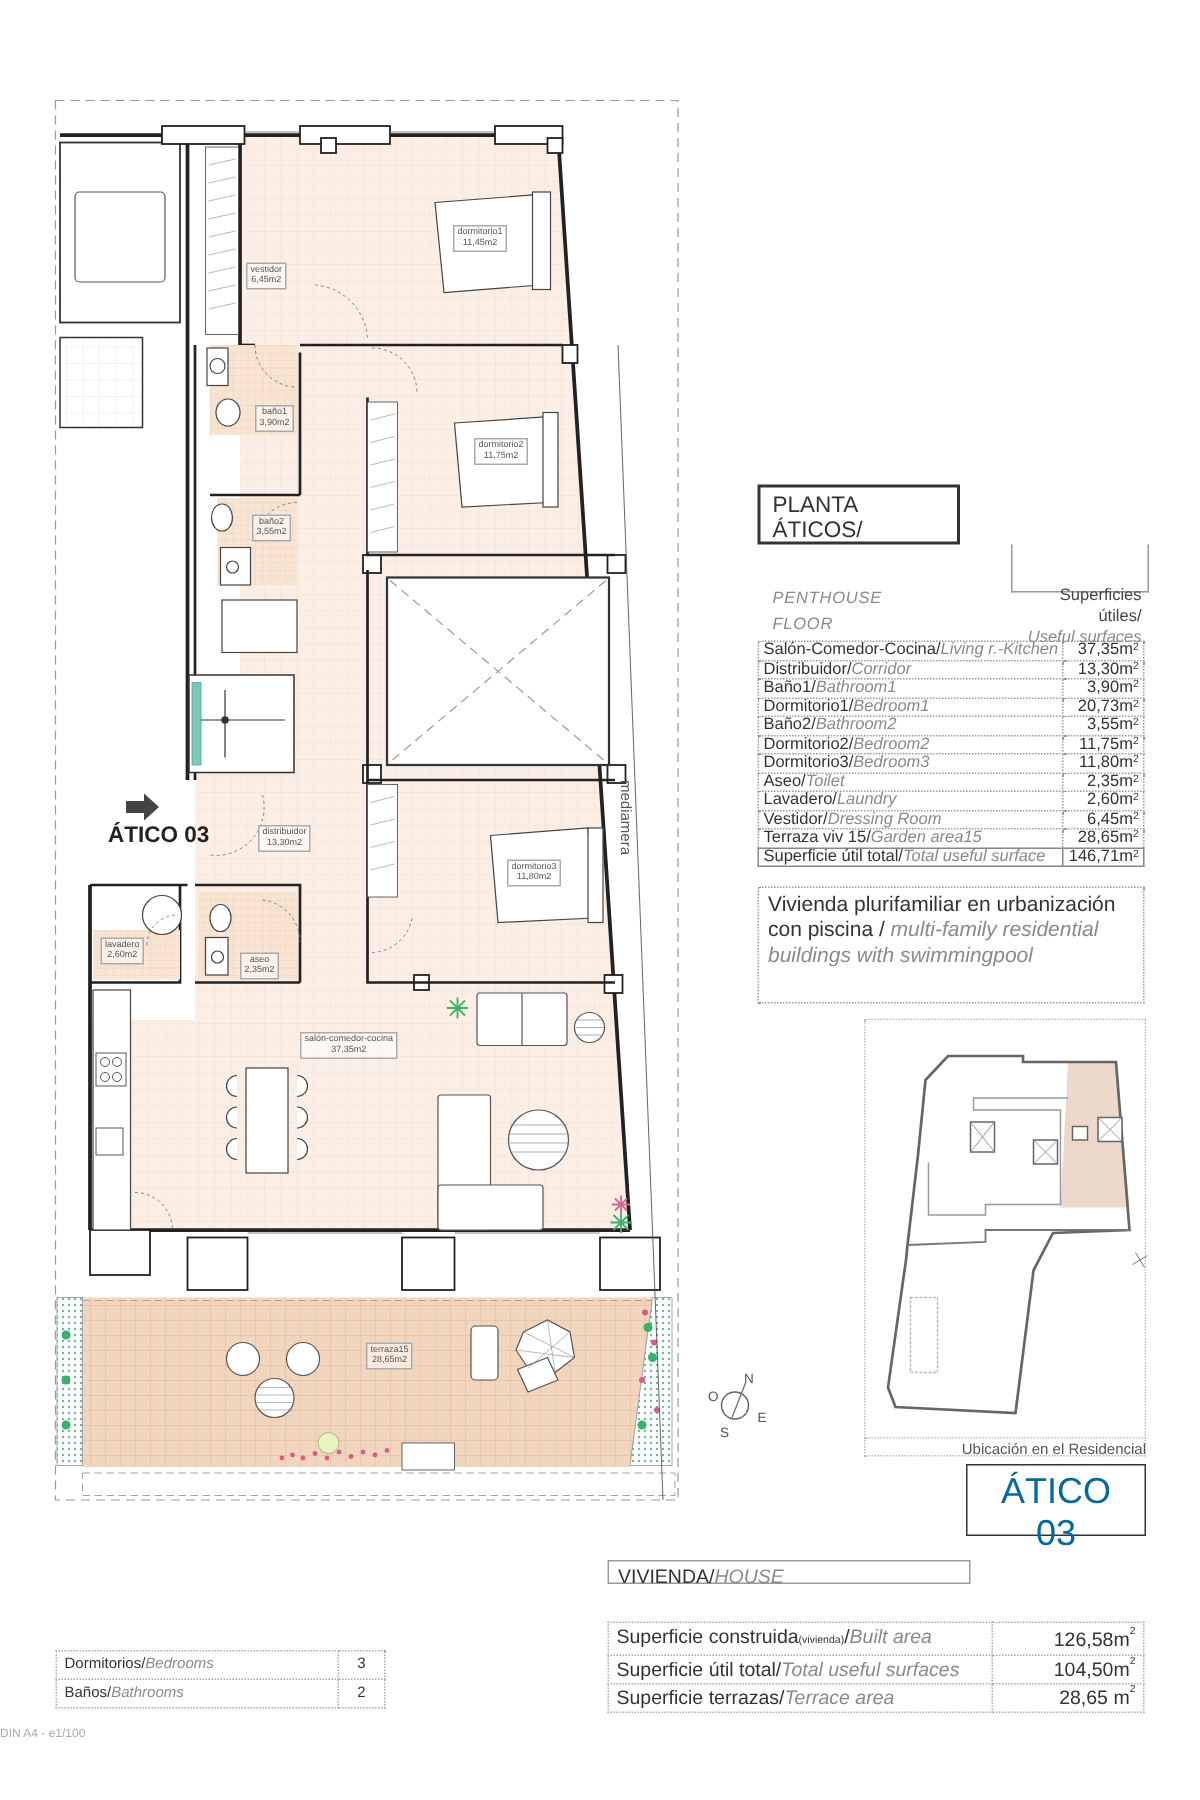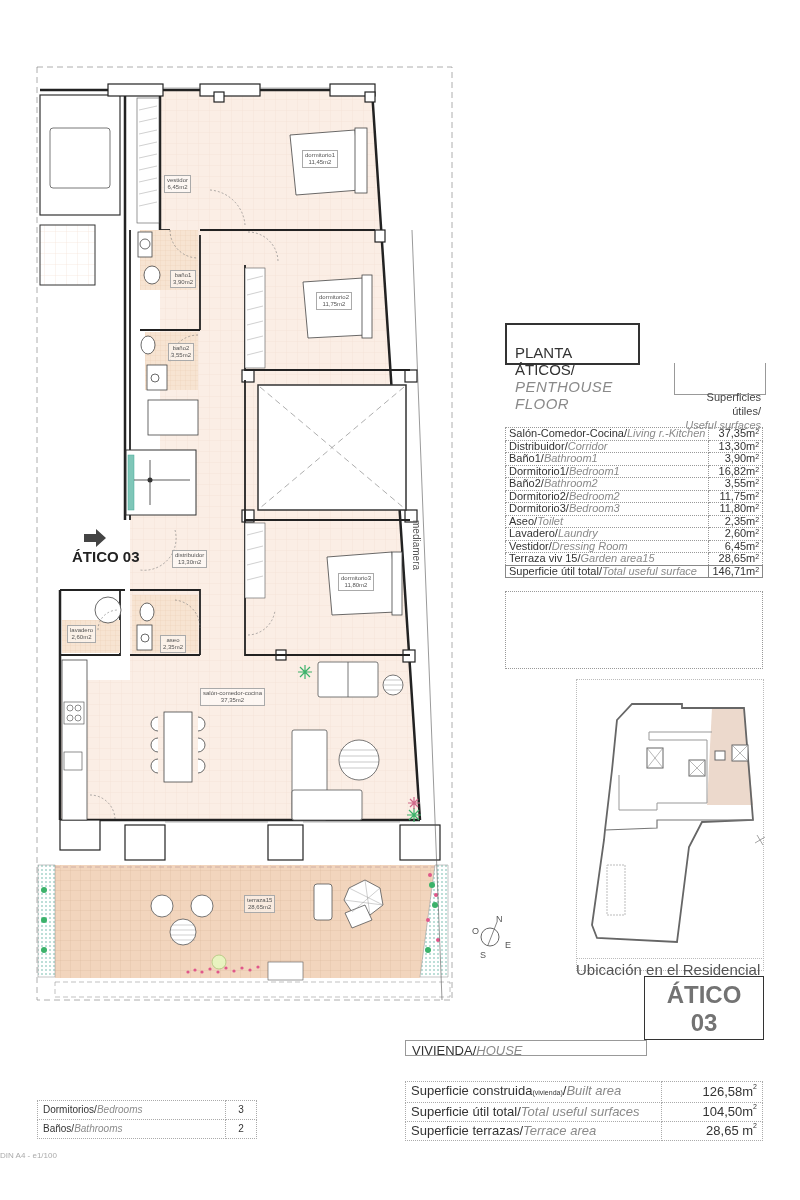--- a/index.html
+++ b/index.html
@@ -1,40 +1,40 @@
 <!DOCTYPE html>
 <html><head>
 <meta charset="utf-8">
 <style>
   html,body{margin:0;padding:0;background:#fff;}
   body{width:800px;height:1200px;position:relative;overflow:hidden;font-family:"Liberation Sans","DejaVu Sans",sans-serif;color:#333;}
   .abs{position:absolute;}
   .plan{position:absolute;left:0;top:0;width:800px;height:1200px;}
   .it{font-style:italic;color:#8a8a8a;font-weight:300;}
   
-  .title-box{left:505px;top:323px;width:135px;height:40px;border:2px solid #333;padding:19px 8px;box-sizing:border-box;}
+  .title-box{left:505px;top:323px;width:135px;height:40px;border:2px solid #333;padding:3px 8px;box-sizing:border-box;}
   .title-box .l1{font-size:15px;line-height:17px;color:#333;}
-  .title-box .l2{font-size:15px;line-height:17px;letter-spacing:0.5px;}
+  .title-box .l2{font-size:11px;line-height:17px;letter-spacing:0.5px;margin-top:29px;}
   .useful-box{left:674px;top:363px;width:92px;height:32px;border:1px solid #999;border-top:none;box-sizing:border-box;padding:1px 4px;text-align:right;font-size:11px;line-height:14px;}
   .useful-box .l1{color:#444;margin-top:26px;}
   
   .area-table{left:505px;top:406px;width:258px;border-collapse:collapse;font-size:11px;margin-top:21px;}
   .area-table td{border:1px dotted #999;padding:0 3px;height:11.5px;line-height:11.5px;white-space:nowrap;}
   .area-table td.val{text-align:right;width:54px;border-left:1px dotted #999;}
   .area-table tr.total td{border:1px solid #888;}
   sup{font-size:7px;vertical-align:top;line-height:7px;}
   
   .typ-box{left:505px;top:591px;width:258px;height:78px;border:1px dotted #999;box-sizing:border-box;}
   .typ-head{font-size:14px;padding:3px 6px;border-bottom:1px dotted #999;height:17px;line-height:17px;}
   .typ-body{font-size:14px;line-height:17px;padding:2px 6px;}
   
   .mini{left:576px;top:679px;width:188px;height:292px;border:1px dotted #bbb;box-sizing:border-box;}
-  .mini-cap{left:576px;top:958px;width:188px;text-align:left;font-size:15px;color:#555;border-top:1px dotted #bbb;padding-top:2px;}
+  .mini-cap{left:576px;top:958px;width:188px;text-align:right;font-size:10px;color:#555;border-top:1px dotted #bbb;padding-top:2px;}
   
-  .atico-box{left:644px;top:976px;width:120px;height:64px;border:1px solid #333;text-align:center;font-size:24px;line-height:28px;font-weight:700;color:#737373;padding-top:4px;box-sizing:border-box;}
+  .atico-box{left:644px;top:976px;width:120px;height:48px;border:1px solid #333;text-align:center;font-size:24px;line-height:28px;font-weight:400;color:#0369a1;padding-top:4px;box-sizing:border-box;}
   .viv-box{left:405px;top:1040px;width:242px;height:16px;border:1px solid #999;font-size:13px;line-height:20px;padding-left:6px;box-sizing:border-box;}
   .sum-table{left:405px;top:1081px;width:358px;border-collapse:collapse;font-size:13px;}
   .sum-table td{border:1px dotted #aaa;height:18px;line-height:18px;padding:0 5px;white-space:nowrap;}
   .sum-table td.val{text-align:right;width:90px;}
   .sum-table .small{font-size:7px;}
   .bed-table{left:37px;top:1100px;width:220px;border-collapse:collapse;font-size:10px;}
   .bed-table td{border:1px dotted #aaa;height:18px;line-height:18px;padding:0 5px;}
   .bed-table td.val{text-align:center;width:20px;}
   .scale{left:0;width:800px;top:1151px;text-align:left;font-size:8px;color:#aaa;}
   .lbl{position:absolute;font-size:6px;line-height:7px;text-align:center;color:#555;background:#fff8;border:1px solid #aaa;padding:1px 2px;white-space:nowrap;}
@@ -316,21 +316,21 @@
     <tr>
         <td><span>Distribuidor/</span><span class="it">Corridor</span></td>
         <td class="val"><span>13,30m</span><sup>2</sup></td>
       </tr>
     <tr>
         <td><span>Baño1/</span><span class="it">Bathroom1</span></td>
         <td class="val"><span>3,90m</span><sup>2</sup></td>
       </tr>
     <tr>
         <td><span>Dormitorio1/</span><span class="it">Bedroom1</span></td>
-        <td class="val"><span>16,82m</span><sup>2</sup></td>
+        <td class="val"><span>20,73m</span><sup>2</sup></td>
       </tr>
     <tr>
         <td><span>Baño2/</span><span class="it">Bathroom2</span></td>
         <td class="val"><span>3,55m</span><sup>2</sup></td>
       </tr>
     <tr>
         <td><span>Dormitorio2/</span><span class="it">Bedroom2</span></td>
         <td class="val"><span>11,75m</span><sup>2</sup></td>
       </tr>
     <tr>
@@ -354,20 +354,21 @@
         <td class="val"><span>28,65m</span><sup>2</sup></td>
       </tr>
     <tr class="total">
         <td><span>Superficie útil total/</span><span class="it">Total useful surface</span></td>
         <td class="val"><span>146,71m</span><sup>2</sup></td>
       </tr>
   </tbody>
 </table>
 
 <div class="abs typ-box">
+  <div class="typ-body"><span>Vivienda plurifamiliar en urbanización con piscina</span><span> / </span><span class="it">multi-family residential buildings with swimmingpool</span></div>
 </div>
 
 <div class="abs mini">
   <svg width="188" height="280" viewBox="0 0 188 280">
     <path d="M135 28 L167 28 L176 125 L130 125 Z" fill="#ecd9cc"></path>
     <path d="M40 40 L55 24 L105 24 L105 28 L167 28 L176 140 L125 142 L112 167 L100 262 L20 258 L15 245 L27 160 L28 150 L35 90 Z" fill="none" stroke="#666" stroke-width="1.8"></path>
     <path d="M28 150 L80 148 L80 140 L130 140 L176 140" fill="none" stroke="#777" stroke-width="1.2"></path>
     <path d="M42 95 L42 130 L80 130 L80 123 L130 123 L130 60 L72 60 L72 52 L135 52" fill="none" stroke="#999" stroke-width="1"></path>
     <rect x="70" y="68" width="16" height="20" fill="#fff" stroke="#666"></rect>
     <path d="M70 68 L86 88 M86 68 L70 88" stroke="#888" stroke-width="0.6"></path>

